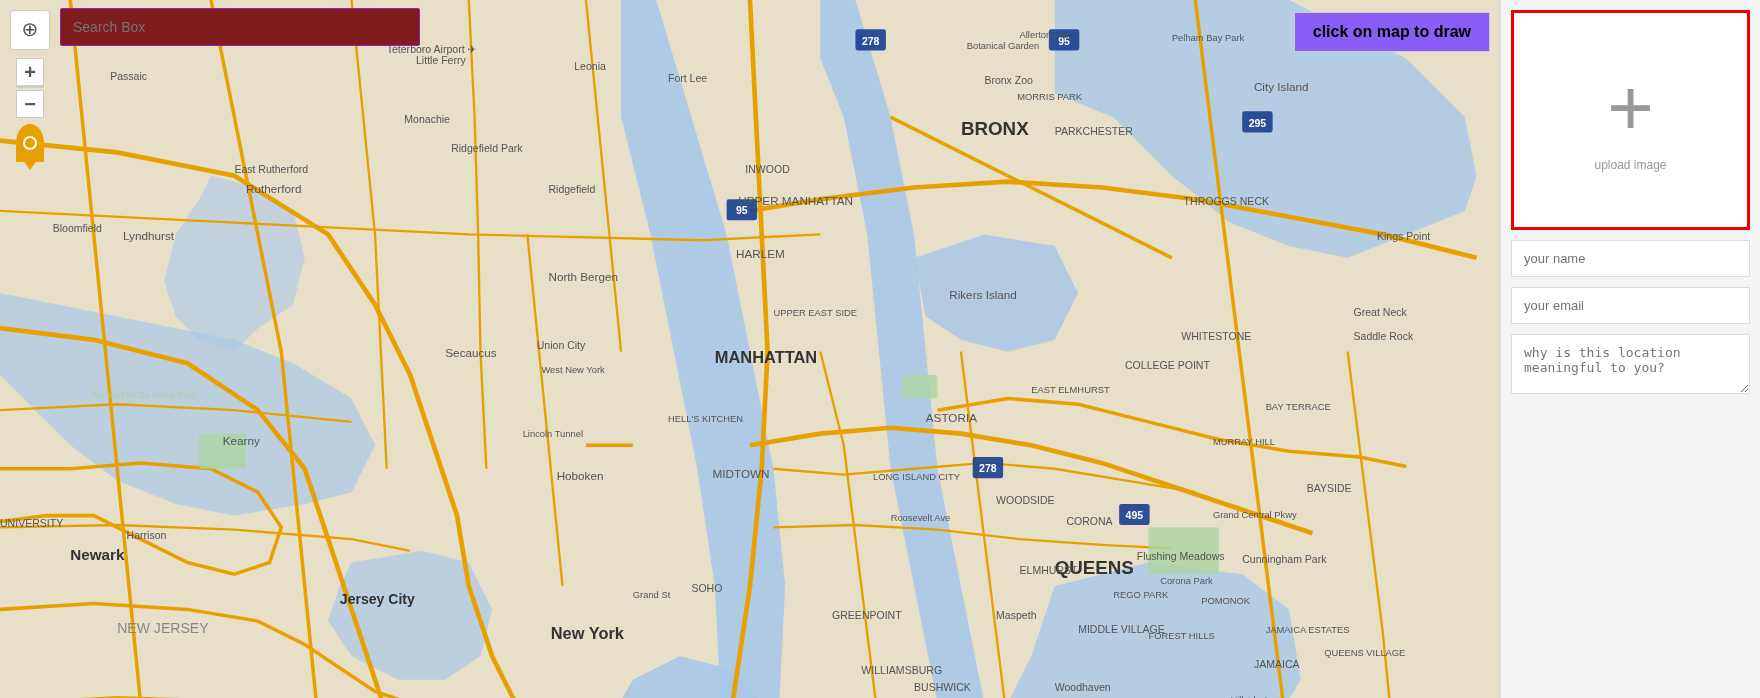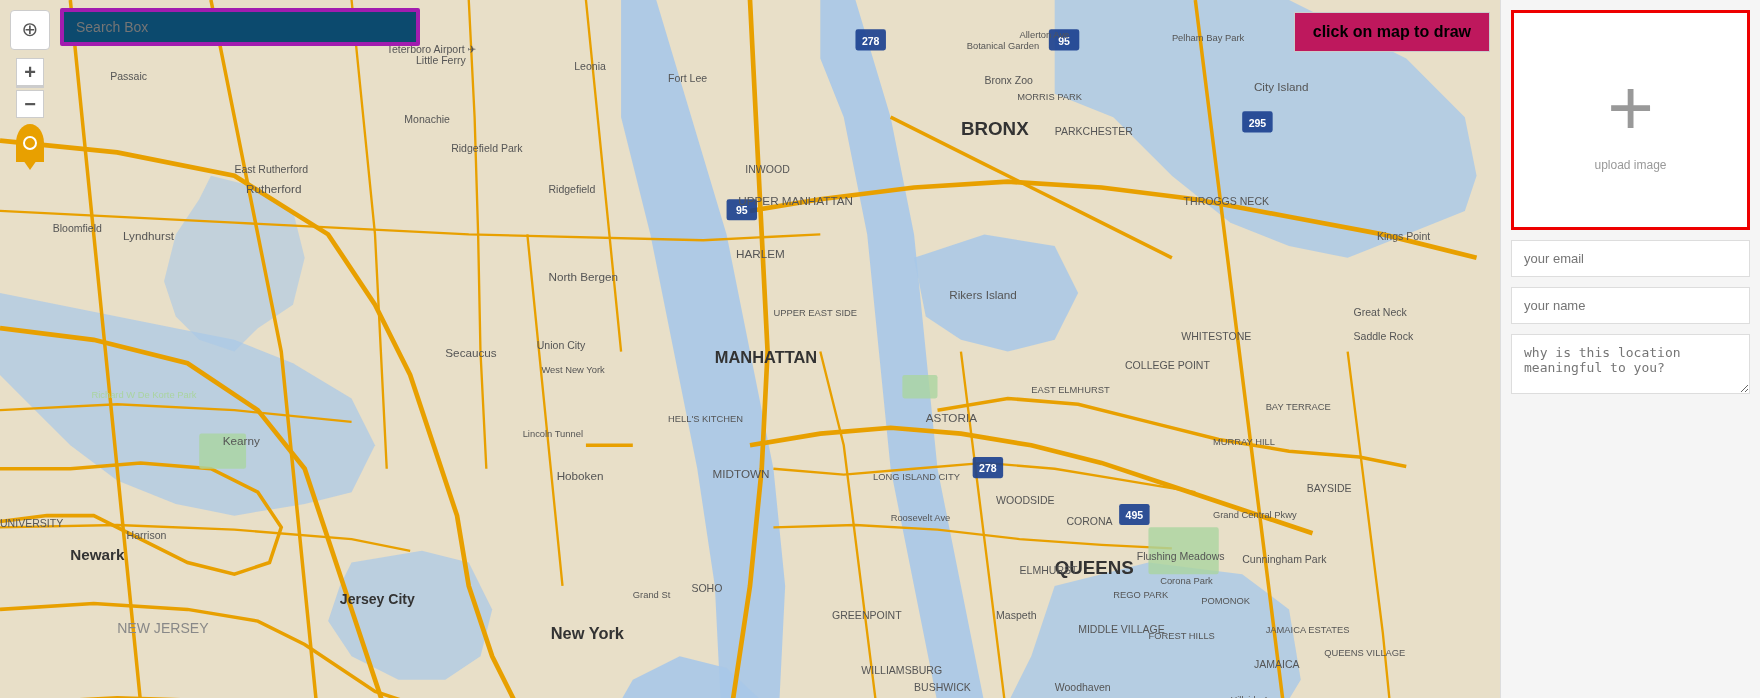--- a/index.html
+++ b/index.html
@@ -85,34 +85,34 @@
       position: absolute;
       top: 8px;
       left: 60px;
       z-index: 10;
     }
 
     #search-input {
       width: 360px;
       height: 38px;
       padding: 6px 12px;
-      border: 4px solid #a21caf;
+      border: 1px solid #a21caf;
       border-radius: 2px;
       font-size: 14px;
       color: #aaa;
       outline: none;
-      background: #0c4a6e;
+      background: #7f1d1d;
     }
 
     
     #draw-banner {
       position: absolute;
       top: 12px;
       right: 10px;
-      background: #be185d;
+      background: #8b5cf6;
       color: #000;
       font-size: 16px;
       font-weight: bold;
       padding: 10px 18px;
       z-index: 10;
       border: 1px solid #ccc;
     }
 
     
     #right-panel {
@@ -484,17 +484,17 @@
 
 <div id="right-panel">
 
   <div id="upload-box">
     <div id="plus-icon">
       <span>+</span>
     </div>
     <div id="upload-label">upload image</div>
   </div>
 
+  <input type="text" class="form-field" placeholder="your name" style="">
   <input type="text" class="form-field" placeholder="your email" style="">
-  <input type="text" class="form-field" placeholder="your name" style="">
   <textarea class="form-field-area" placeholder="why is this location meaningful to you?" style=""></textarea>
 
 </div>
 
 </body></html>

